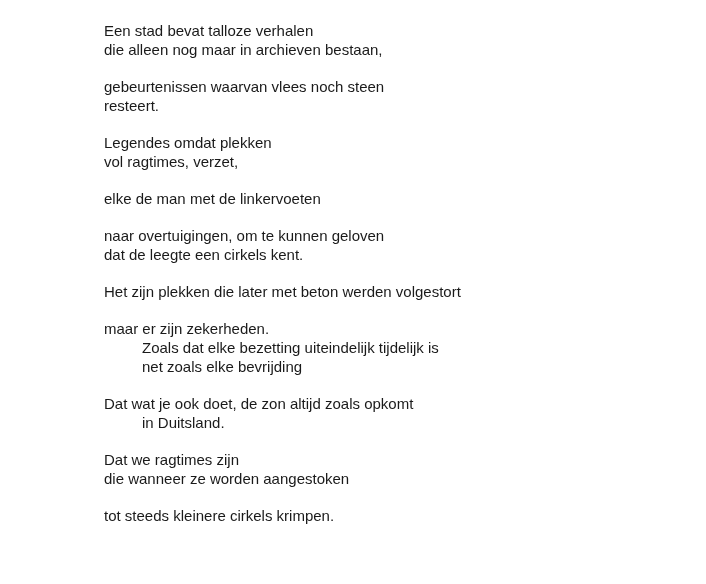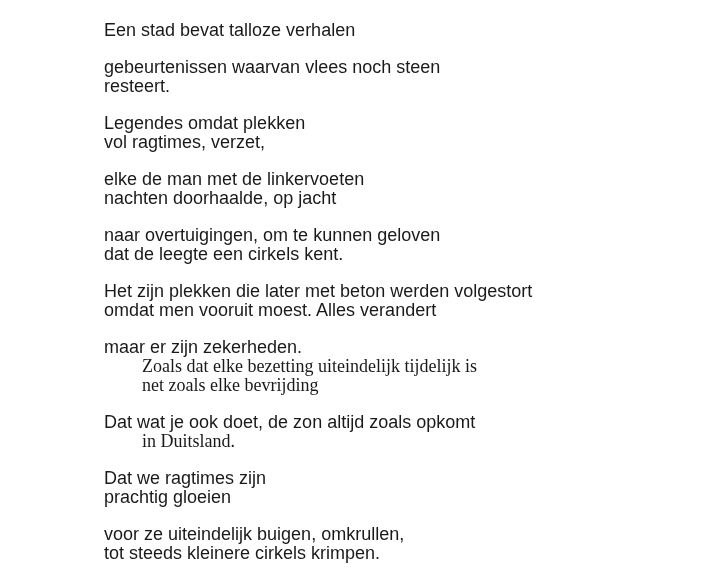--- a/index.html
+++ b/index.html
@@ -17,67 +17,64 @@
   #poem {
     position: absolute;
     left: 104px;
     top: 21px;
     width: 560px;
   }
   .stanza {
     margin: 0 0 18px 0;
   }
   .line {
-    font-size: 18px;
+    font-size: 15px;
     line-height: 19px;
     color: #1a1a1a;
     white-space: pre;
   }
   .indent {
     padding-left: 38px;
-    font-family: Liberation Serif, serif;
   }
 </style>
 </head>
 <body>
 
 <div id="poem">
     <div class="stanza">
       <div class="line">Een stad bevat talloze verhalen</div>
+      <div class="line">die alleen nog maar in archieven bestaan,</div>
     </div>
     <div class="stanza">
       <div class="line">gebeurtenissen waarvan vlees noch steen</div>
       <div class="line">resteert.</div>
     </div>
     <div class="stanza">
       <div class="line">Legendes omdat plekken</div>
       <div class="line">vol ragtimes, verzet,</div>
     </div>
     <div class="stanza">
       <div class="line">elke de man met de linkervoeten</div>
-      <div class="line">nachten doorhaalde, op jacht</div>
     </div>
     <div class="stanza">
       <div class="line">naar overtuigingen, om te kunnen geloven</div>
       <div class="line">dat de leegte een cirkels kent.</div>
     </div>
     <div class="stanza">
       <div class="line">Het zijn plekken die later met beton werden volgestort</div>
-      <div class="line">omdat men vooruit moest. Alles verandert</div>
     </div>
     <div class="stanza">
       <div class="line">maar er zijn zekerheden.</div>
       <div class="line indent">Zoals dat elke bezetting uiteindelijk tijdelijk is</div>
       <div class="line indent">net zoals elke bevrijding</div>
     </div>
     <div class="stanza">
       <div class="line">Dat wat je ook doet, de zon altijd zoals opkomt</div>
       <div class="line indent">in Duitsland.</div>
     </div>
     <div class="stanza">
       <div class="line">Dat we ragtimes zijn</div>
-      <div class="line">prachtig gloeien</div>
+      <div class="line">die wanneer ze worden aangestoken</div>
     </div>
     <div class="stanza">
-      <div class="line">voor ze uiteindelijk buigen, omkrullen,</div>
       <div class="line">tot steeds kleinere cirkels krimpen.</div>
     </div>
   </div>
 
 </body></html>

